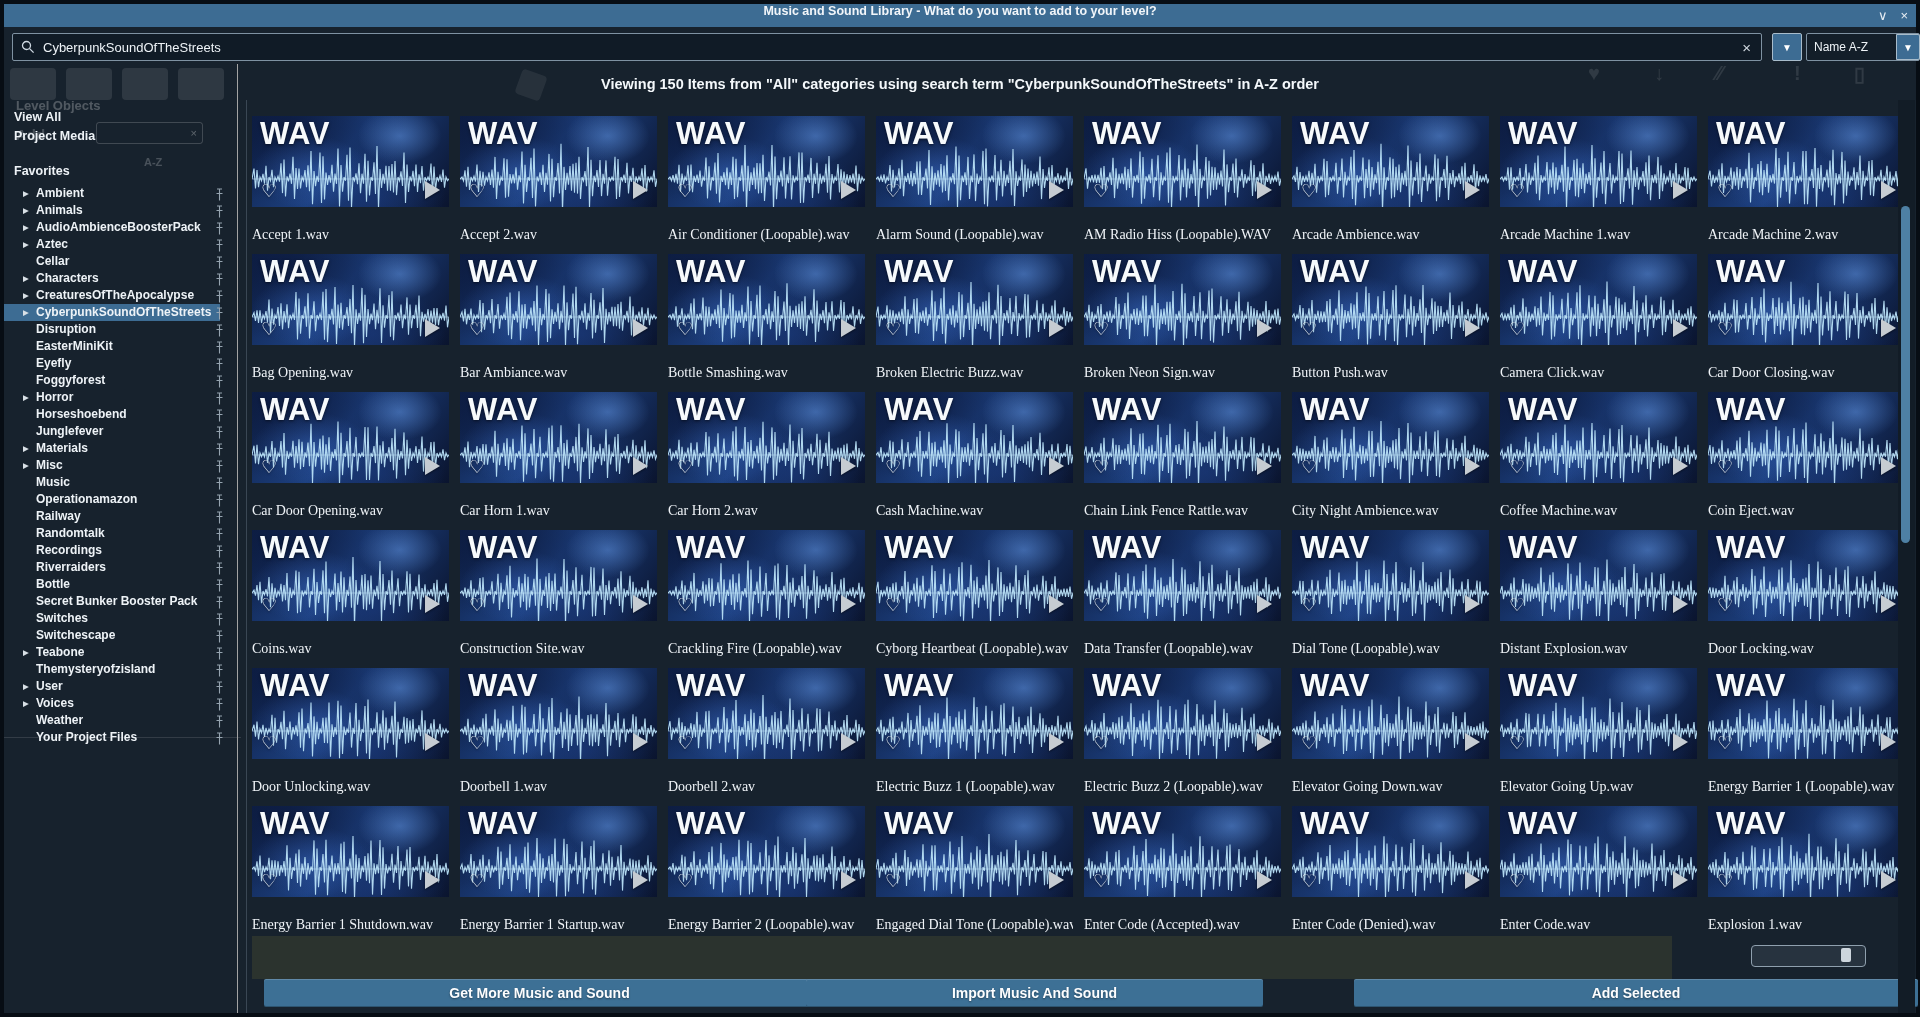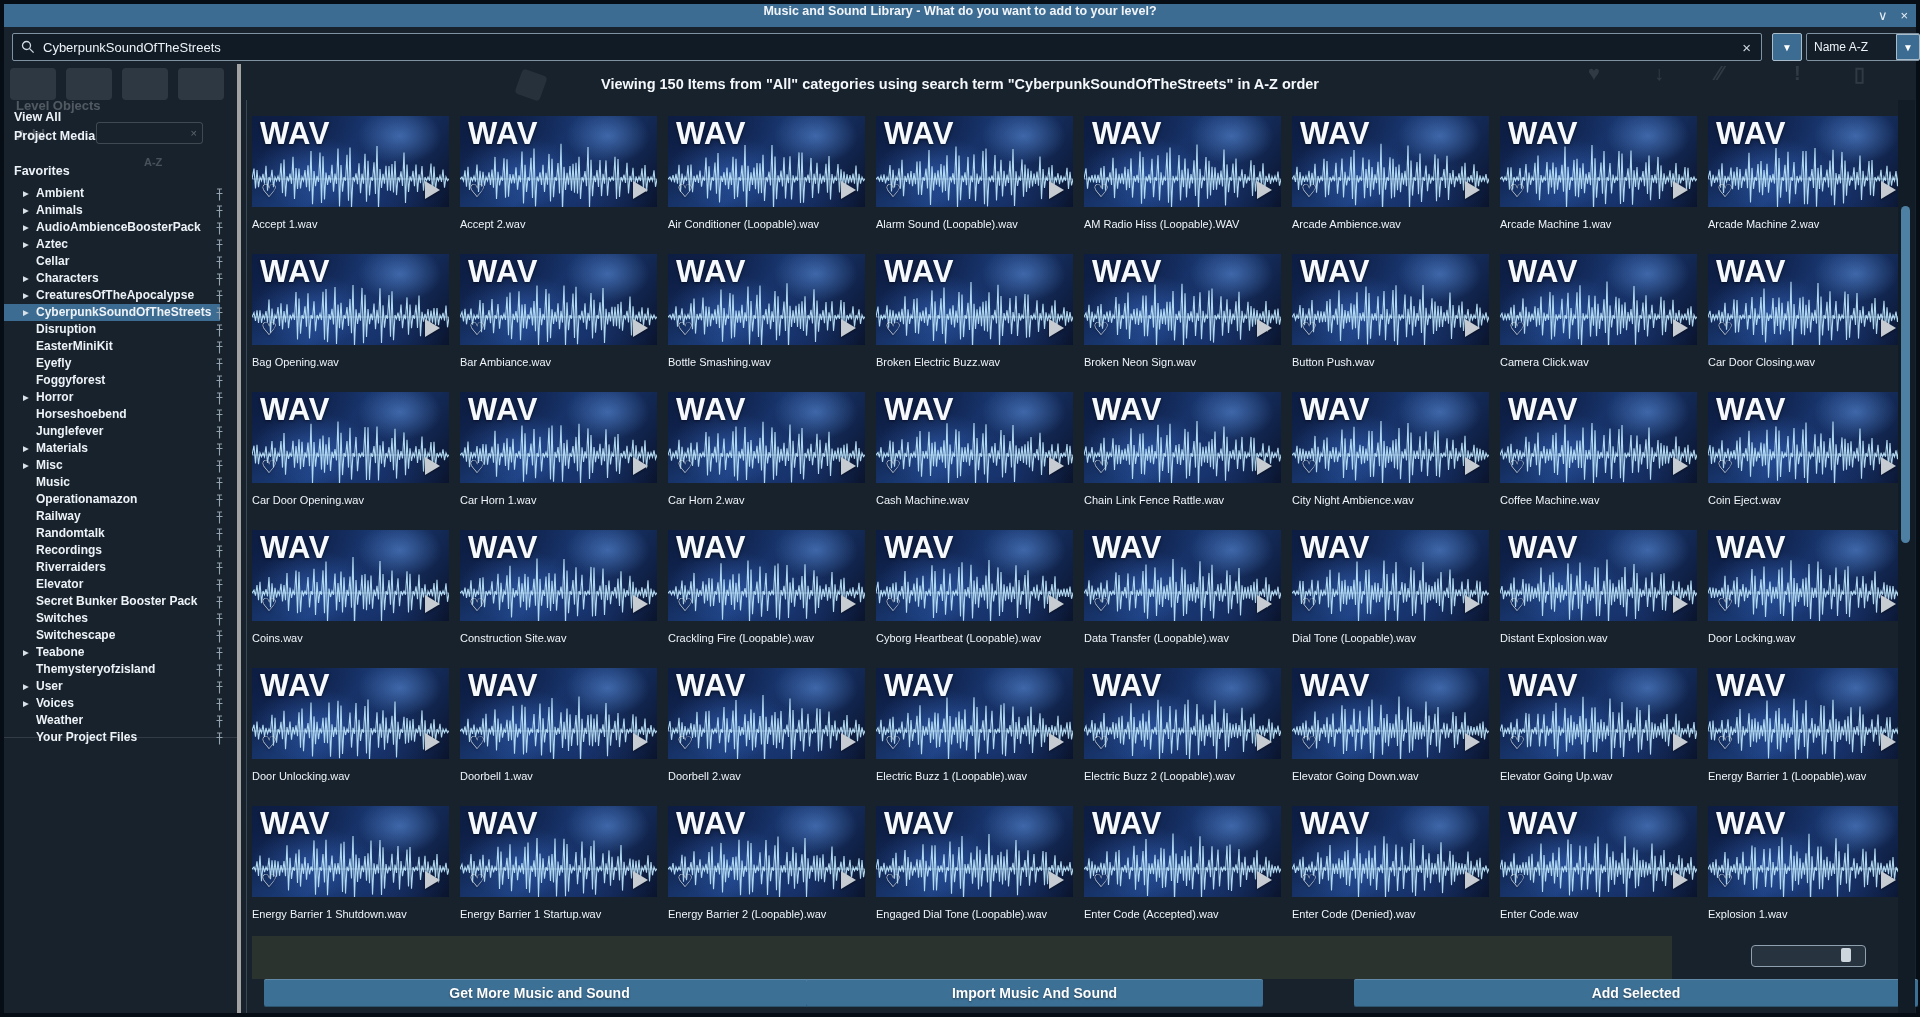--- a/index.html
+++ b/index.html
@@ -37,21 +37,21 @@
 
   
   .ghost{position:absolute;pointer-events:none;}
   .gblock{background:rgba(255,255,255,0.10);border-radius:4px;}
   .gtext{color:rgba(255,255,255,0.25);font-weight:700;}
   .gbox{border:1px solid rgba(255,255,255,0.18);border-radius:3px;color:rgba(255,255,255,0.3);
         font-size:11px;display:flex;align-items:center;justify-content:flex-end;padding-right:5px;}
   .gglyph{color:rgba(255,255,255,0.11);font-size:20px;font-weight:700;}
 
   
-  .sidebar{position:absolute;left:0;top:60px;width:233px;bottom:0;border-right:4px solid #a3a3a3;}
+  .sidebar{position:absolute;left:0;top:60px;width:233px;bottom:0;border-right:1px solid #a3a3a3;}
   .side-divider{position:absolute;left:242px;top:96px;width:1px;bottom:0;background:#3a4754;}
   .side-list{position:absolute;left:0;top:44px;width:100%;}
   .side-link{height:19px;line-height:19px;padding-left:10px;font-size:12.5px;font-weight:700;}
   .fav-gap{margin-top:16px;}
   .cat-list{margin-top:4px;}
   .cat-row{height:17px;line-height:17px;position:relative;display:flex;align-items:center;}
   .cat-main{display:flex;align-items:center;height:17px;padding-right:9px;}
   .cat-main.sel{background:#3d6c93;}
   .cat-arrow{width:13px;margin-left:19px;font-size:7.5px;color:#d9e0e6;text-align:left;}
   .cat-label{font-size:12px;font-weight:700;white-space:nowrap;}
@@ -68,21 +68,21 @@
       radial-gradient(150px 95px at 18% 12%, rgba(12,26,62,.85), transparent 80%),
       linear-gradient(125deg,#0e2148,#1d4080 45%,#0a142e 100%);}
   .badge{position:absolute;left:8px;top:0px;font-size:31px;font-weight:700;color:#f7fafc;
          letter-spacing:0.5px;text-shadow:0 1px 3px rgba(0,0,0,.5);}
   .wave{position:absolute;left:0;top:10px;width:197px;height:103px;}
   .heart{position:absolute;left:9px;bottom:5px;font-size:18px;color:#e9eff4;
          text-shadow:0 1px 2px rgba(0,0,0,.6);}
   .play{position:absolute;right:9px;bottom:8px;width:0;height:0;border-left:15px solid #c6ccd2;
         border-top:9px solid transparent;border-bottom:9px solid transparent;
         filter:drop-shadow(0 1px 1px rgba(0,0,0,.5));}
-  .tlabel{margin-top:11px;font-size:11px;color:#f0f4f8;white-space:nowrap;overflow:hidden;}
+  .tlabel{margin-top:20px;font-size:14px;color:#f0f4f8;white-space:nowrap;overflow:hidden;font-family:Liberation Serif, serif;}
 
   
   .strip{position:absolute;left:248px;top:932px;width:1420px;height:43px;background:#2b332e;}
   .size-slider{position:absolute;left:1747px;top:941px;width:113px;height:20px;background:#27333f;
                border:1px solid #8fa0ae;border-radius:4px;}
   .size-slider .handle{position:absolute;right:14px;top:2px;width:10px;height:14px;
                background:#cdd6dd;border-radius:2px;}
   .fbtn{position:absolute;top:975px;height:28px;background:#3d7095;border-radius:2px;
         box-shadow:inset 0 1px 0 rgba(255,255,255,.18), inset 0 -1px 0 rgba(0,0,0,.25);
         display:flex;align-items:center;justify-content:center;font-size:14px;font-weight:700;
@@ -349,21 +349,21 @@
               <span class="cat-arrow"></span>
               <span class="cat-label">Riverraiders</span>
             </div>
             <span class="cat-pin"><svg width="9" height="13" viewBox="0 0 9 13">
                 <path d="M2 1h5M4.5 1v4M1.5 5.5h6M4.5 5.5v7" stroke="#96a4b0" stroke-width="1.1" fill="none"></path>
               </svg></span>
           </div>
           <div class="cat-row">
             <div class="cat-main">
               <span class="cat-arrow"></span>
-              <span class="cat-label">Elevator</span>
+              <span class="cat-label">Bottle</span>
             </div>
             <span class="cat-pin"><svg width="9" height="13" viewBox="0 0 9 13">
                 <path d="M2 1h5M4.5 1v4M1.5 5.5h6M4.5 5.5v7" stroke="#96a4b0" stroke-width="1.1" fill="none"></path>
               </svg></span>
           </div>
           <div class="cat-row">
             <div class="cat-main">
               <span class="cat-arrow"></span>
               <span class="cat-label">Secret Bunker Booster Pack</span>
             </div>

